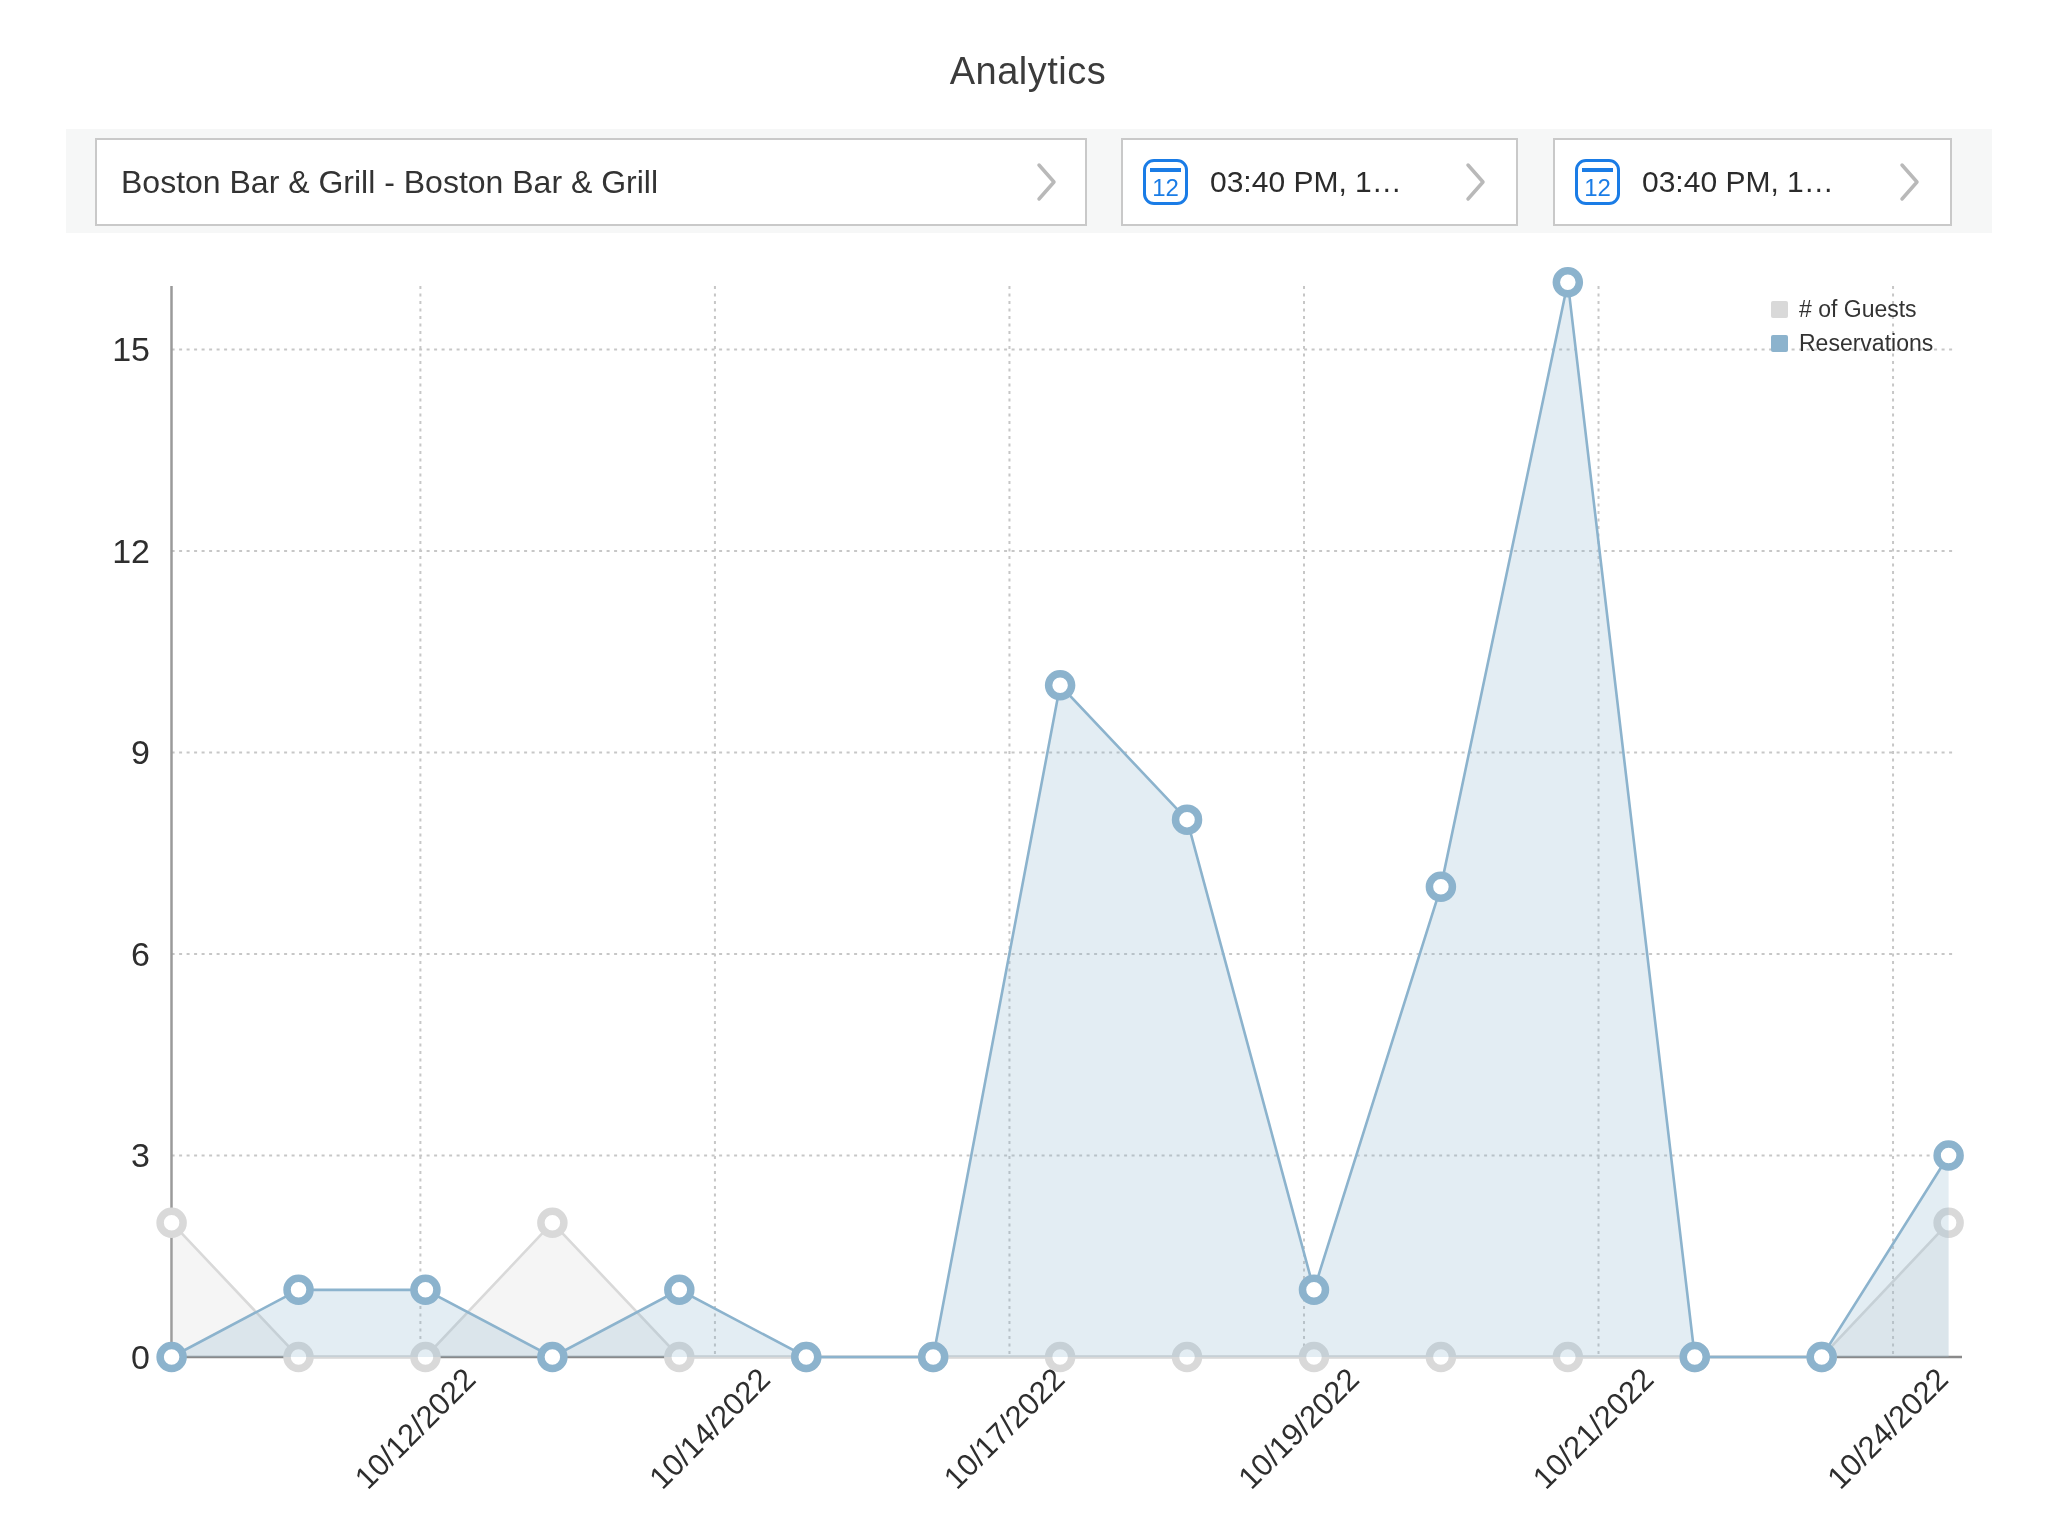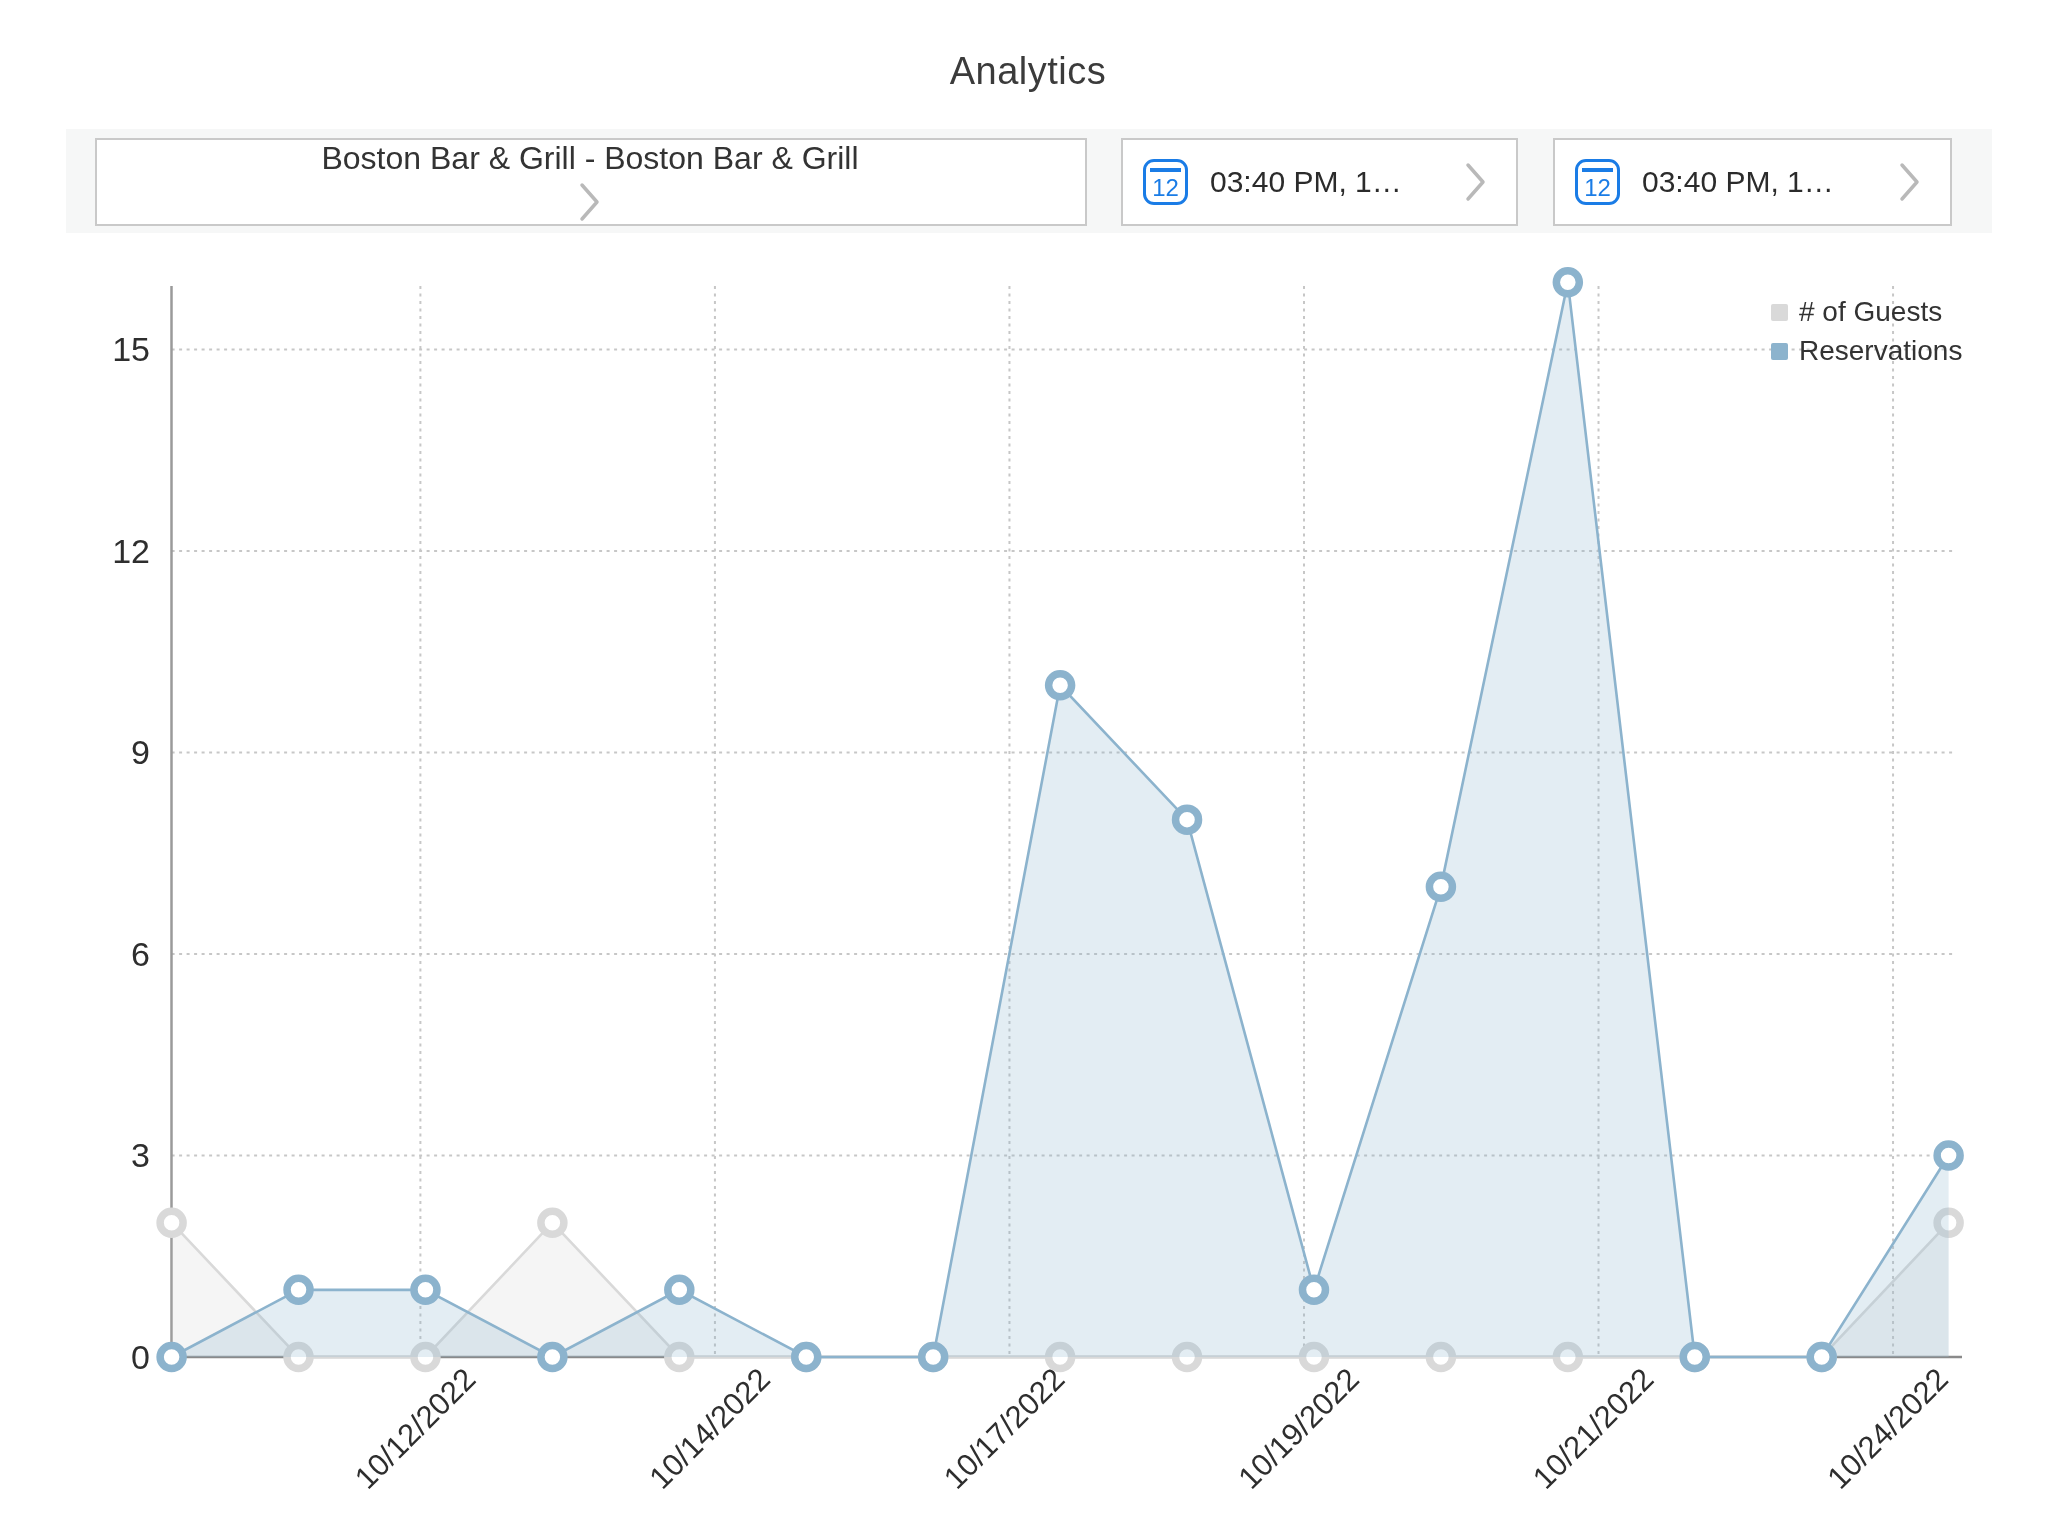--- a/index.html
+++ b/index.html
@@ -8,42 +8,42 @@
 
   .page-title{position:absolute;left:4px;top:50px;width:100%;margin:0;
     text-align:center;font-size:38px;font-weight:400;color:#3b3b3b;letter-spacing:.5px;}
 
   .filter-band{position:absolute;left:66px;top:129px;width:1926px;height:104px;
     background:#f6f7f7;}
 
   .select-box{position:absolute;top:9px;height:88px;background:#ffffff;
     border:2px solid #c9c9c9;box-sizing:border-box;display:flex;align-items:center;}
 
-  .restaurant-box{left:29px;width:992px;padding:0 26px 0 24px;justify-content:space-between;flex-direction:column;}
+  .restaurant-box{left:29px;width:992px;padding:0 26px 0 24px;justify-content:space-between;}
   .sel-label{font-size:32px;color:#333333;white-space:nowrap;overflow:hidden;}
 
   .picker-box{width:397px;padding:0 28px 0 20px;gap:22px;}
   .picker-box.p1{left:1055px;}
   .picker-box.p2{left:1487px;width:399px;}
   .picker-label{font-size:30px;color:#2b2b2b;white-space:nowrap;flex:1;}
 
   .cal-icon{position:relative;width:45px;height:46px;border:3.5px solid #1a7ce6;
     border-radius:11px;box-sizing:border-box;flex:0 0 auto;}
   .cal-bar{position:absolute;top:6px;left:4px;right:4px;height:4px;background:#1a7ce6;}
   .cal-day{position:absolute;left:0;right:0;bottom:0px;text-align:center;
     font-size:24px;color:#1a7ce6;line-height:28px;}
 
   .chev{flex:0 0 auto;}
 
   #chart{position:absolute;left:0;top:0;width:2048px;height:1536px;}
 
   .legend{position:absolute;left:1771px;top:296px;}
   .legend-row{display:flex;align-items:center;gap:11px;margin-bottom:7px;}
   .swatch{width:17px;height:17px;border-radius:2px;flex:0 0 auto;}
-  .legend-label{font-size:28px;color:#333333;white-space:nowrap;}
+  .legend-label{font-size:23px;color:#333333;white-space:nowrap;}
 </style>
 </head>
 <body>
 
 <div class="page">
 
   <h1 class="page-title">Analytics</h1>
 
   <div class="filter-band">
 

